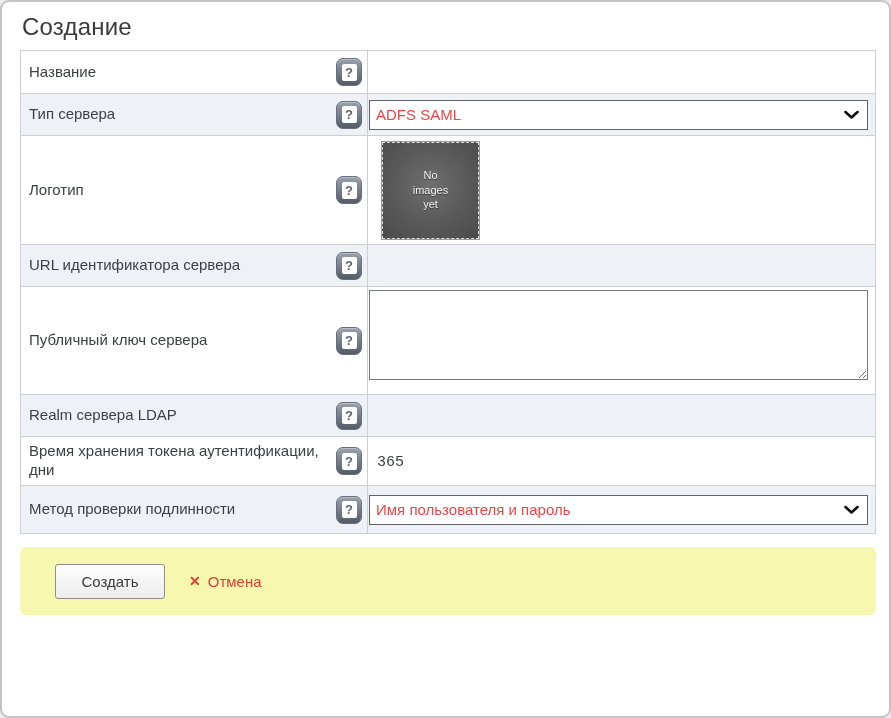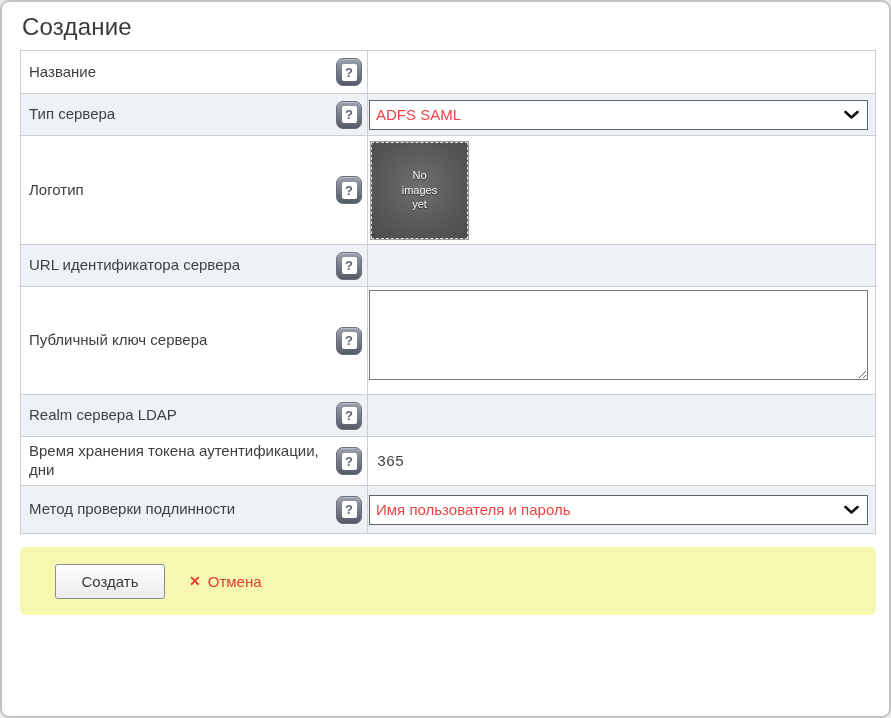--- a/index.html
+++ b/index.html
@@ -48,21 +48,21 @@
     font-size:15px;color:#ef4444;padding:0 28px 0 6px;font-family:"Liberation Sans",sans-serif;
   }
   .chevron{position:absolute;right:9px;top:50%;transform:translateY(-50%);pointer-events:none;display:flex;}
   textarea.ctl{
     display:block;box-sizing:border-box;width:calc(100% - 8px);height:90px;margin:3px 7px 0 1px;
     border:1px solid #75797e;background:#fff;resize:both;
     font-family:"Liberation Sans",sans-serif;font-size:14px;color:#333;
   }
   
   .logo-box{
-    width:97px;height:97px;margin-left:3px;box-sizing:border-box;
+    width:97px;height:97px;margin-left:14px;box-sizing:border-box;
     background:radial-gradient(circle at 50% 45%,#6f6f6f 0%,#595959 55%,#4a4a4a 100%);
     border:1px dashed #e3e3e3;outline:1px solid #9a9a9a;
     display:flex;align-items:center;justify-content:center;cursor:pointer;
   }
   .logo-text{color:#f2f2f2;font-size:11px;line-height:1.35;text-align:center;width:52px;text-shadow:0 1px 1px rgba(0,0,0,.5);}
   
   .action-bar{
     width:856px;height:68px;margin:13px 0 0 18px;box-sizing:border-box;
     background:#f7f8b0;border-radius:6px;display:flex;align-items:center;padding-left:35px;
   }

